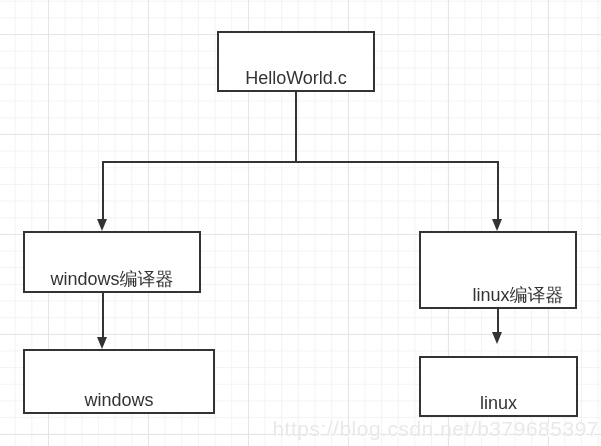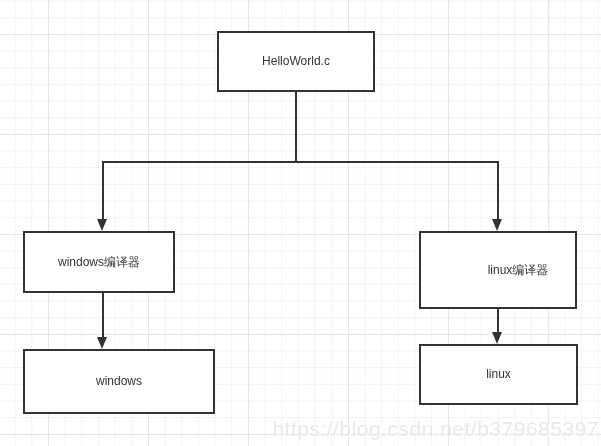--- a/index.html
+++ b/index.html
@@ -24,23 +24,23 @@
       linear-gradient(90deg, #f3f3f3 1px, transparent 1px);
     background-size: 100px 100px, 100px 100px, 16.666px 16.666px, 16.666px 16.666px;
     background-position: 48px 34px, 48px 34px, 48px 34px, 48px 34px;
   }
   .node {
     position: absolute;
     box-sizing: border-box;
     background: #ffffff;
     border: 2px solid #333333;
     color: #333333;
-    font-size: 12px;
+    font-size: 18px;
     display: flex;
-    align-items: center;
+    align-items: flex-end;
     justify-content: center;
     text-align: center;
     line-height: 1.2;
   }
   .edge-line {
     position: absolute;
     background: #333333;
   }
   .arrowhead {
     position: absolute;
@@ -56,24 +56,24 @@
     bottom: 5px;
     font-size: 21px;
     color: #e9e9e9;
     text-shadow: 1px 1px 0 #ffffff;
     letter-spacing: 0.5px;
     white-space: nowrap;
   }
 
   
   #node-helloworld       { left: 217px; top: 31px;  width: 158px; height: 61px; }
-  #node-windows-compiler { left: 23px;  top: 231px; width: 152px; height: 62px; }
+  #node-windows-compiler { left: 23px;  top: 231px; width: 178px; height: 62px; }
   #node-linux-compiler   { left: 419px; top: 231px; width: 158px; height: 78px; padding-left: 40px; }
   #node-windows          { left: 23px;  top: 349px; width: 192px; height: 65px; }
-  #node-linux            { left: 419px; top: 344px; width: 159px; height: 61px; }
+  #node-linux            { left: 419px; top: 356px; width: 159px; height: 61px; }
 
   
   #edge-top-stem      { left: 295px; top: 92px;  width: 2px;   height: 71px; }
   #edge-branch-h      { left: 102px; top: 161px; width: 397px; height: 2px;  }
   #edge-left-drop     { left: 102px; top: 161px; width: 2px;   height: 59px; }
   #edge-right-drop    { left: 497px; top: 161px; width: 2px;   height: 59px; }
   #edge-left-bottom   { left: 102px; top: 293px; width: 2px;   height: 45px; }
   #edge-right-bottom  { left: 497px; top: 292px; width: 2px;   height: 41px; }
 
   #arrow-left-drop    { left: 97px;  top: 219px; }

